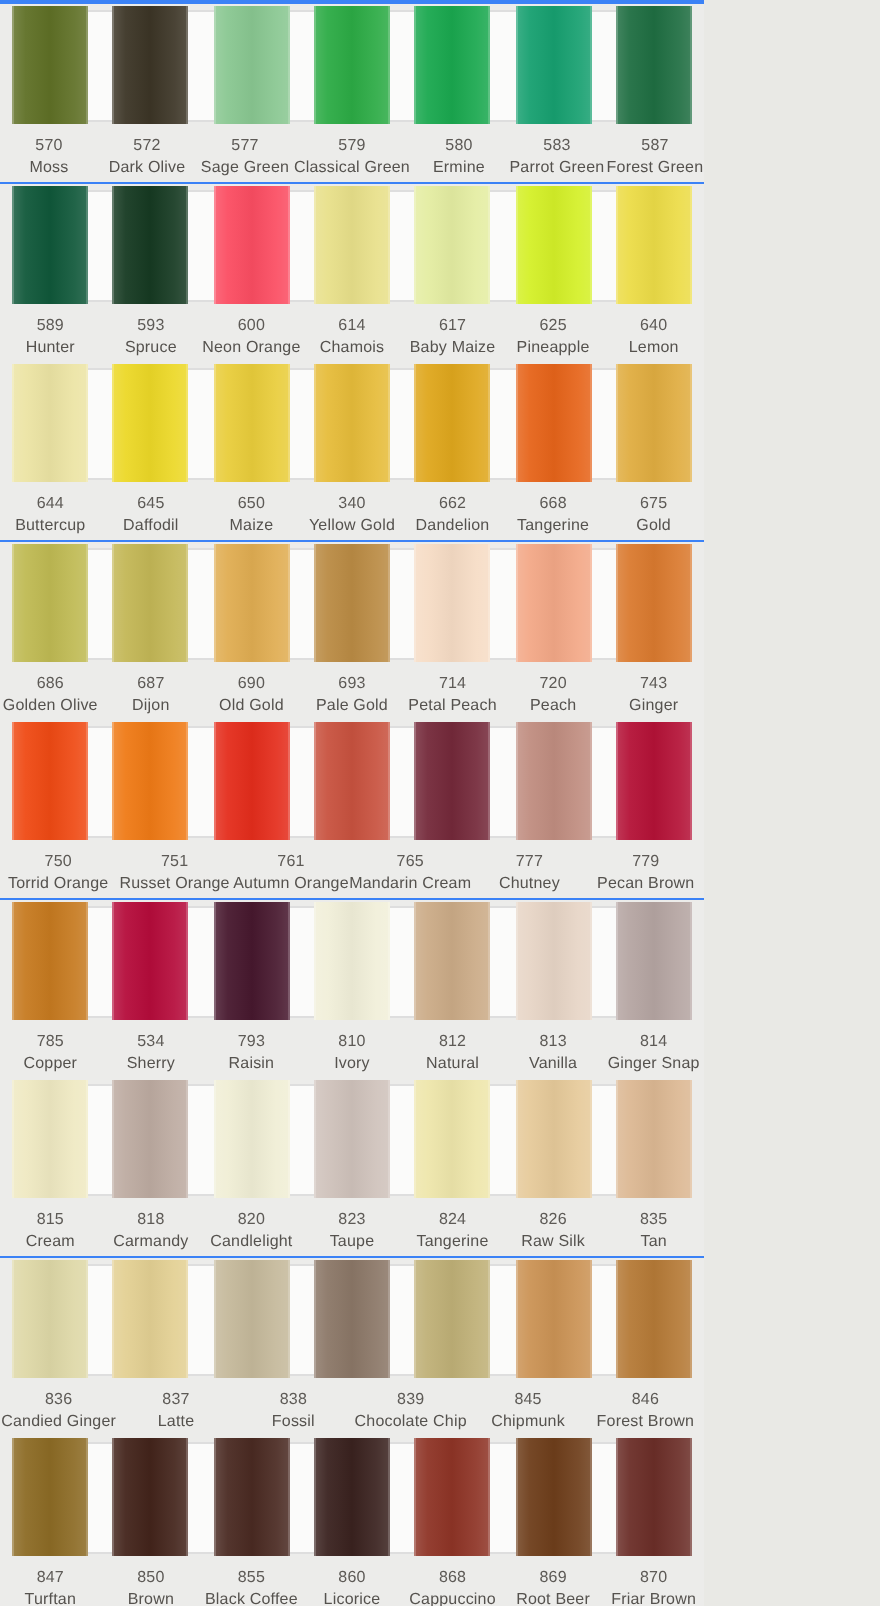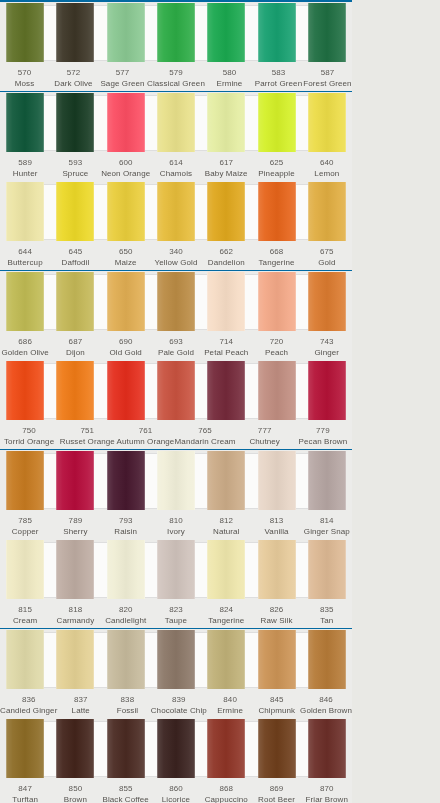--- a/index.html
+++ b/index.html
@@ -10,21 +10,21 @@
   body {
     width: 440px;
     height: 803px;
     background: #e9e9e5;
     font-family: "Liberation Sans", sans-serif;
     overflow: hidden;
   }
   #chart-root {
     width: 352px;
     height: 803px;
-    background: #0369a1;
+    background: #3b82f6;
     display: flex;
     flex-direction: column;
     box-sizing: border-box;
     padding: 2px 0 0 0;
   }
   .swatch-row {
     position: relative;
     height: 89.5px;
     margin: 0 0 0.5px 0;
     background: #ececea;
@@ -421,21 +421,21 @@
         <div class="cell">
           <div class="swatch" title="Ginger Snap" style="background-color: rgb(181, 165, 162);"></div>
         </div>
       </div>
       <div class="labels">
         <div class="label-cell">
           <span class="code">785</span>
           <span class="name">Copper</span>
         </div>
         <div class="label-cell">
-          <span class="code">789</span>
+          <span class="code">534</span>
           <span class="name">Sherry</span>
         </div>
         <div class="label-cell">
           <span class="code">793</span>
           <span class="name">Raisin</span>
         </div>
         <div class="label-cell">
           <span class="code">810</span>
           <span class="name">Ivory</span>
         </div>
@@ -545,30 +545,26 @@
         </div>
         <div class="label-cell">
           <span class="code">838</span>
           <span class="name">Fossil</span>
         </div>
         <div class="label-cell">
           <span class="code">839</span>
           <span class="name">Chocolate Chip</span>
         </div>
         <div class="label-cell">
-          <span class="code">840</span>
-          <span class="name">Ermine</span>
-        </div>
-        <div class="label-cell">
           <span class="code">845</span>
           <span class="name">Chipmunk</span>
         </div>
         <div class="label-cell">
           <span class="code">846</span>
-          <span class="name">Golden Brown</span>
+          <span class="name">Forest Brown</span>
         </div>
       </div>
     </div>
     <div class="swatch-row">
       <div class="row-card"></div>
       <div class="row-inner">
         <div class="cell">
           <div class="swatch" title="Turftan" style="background-color: rgb(140, 107, 37);"></div>
         </div>
         <div class="cell">

